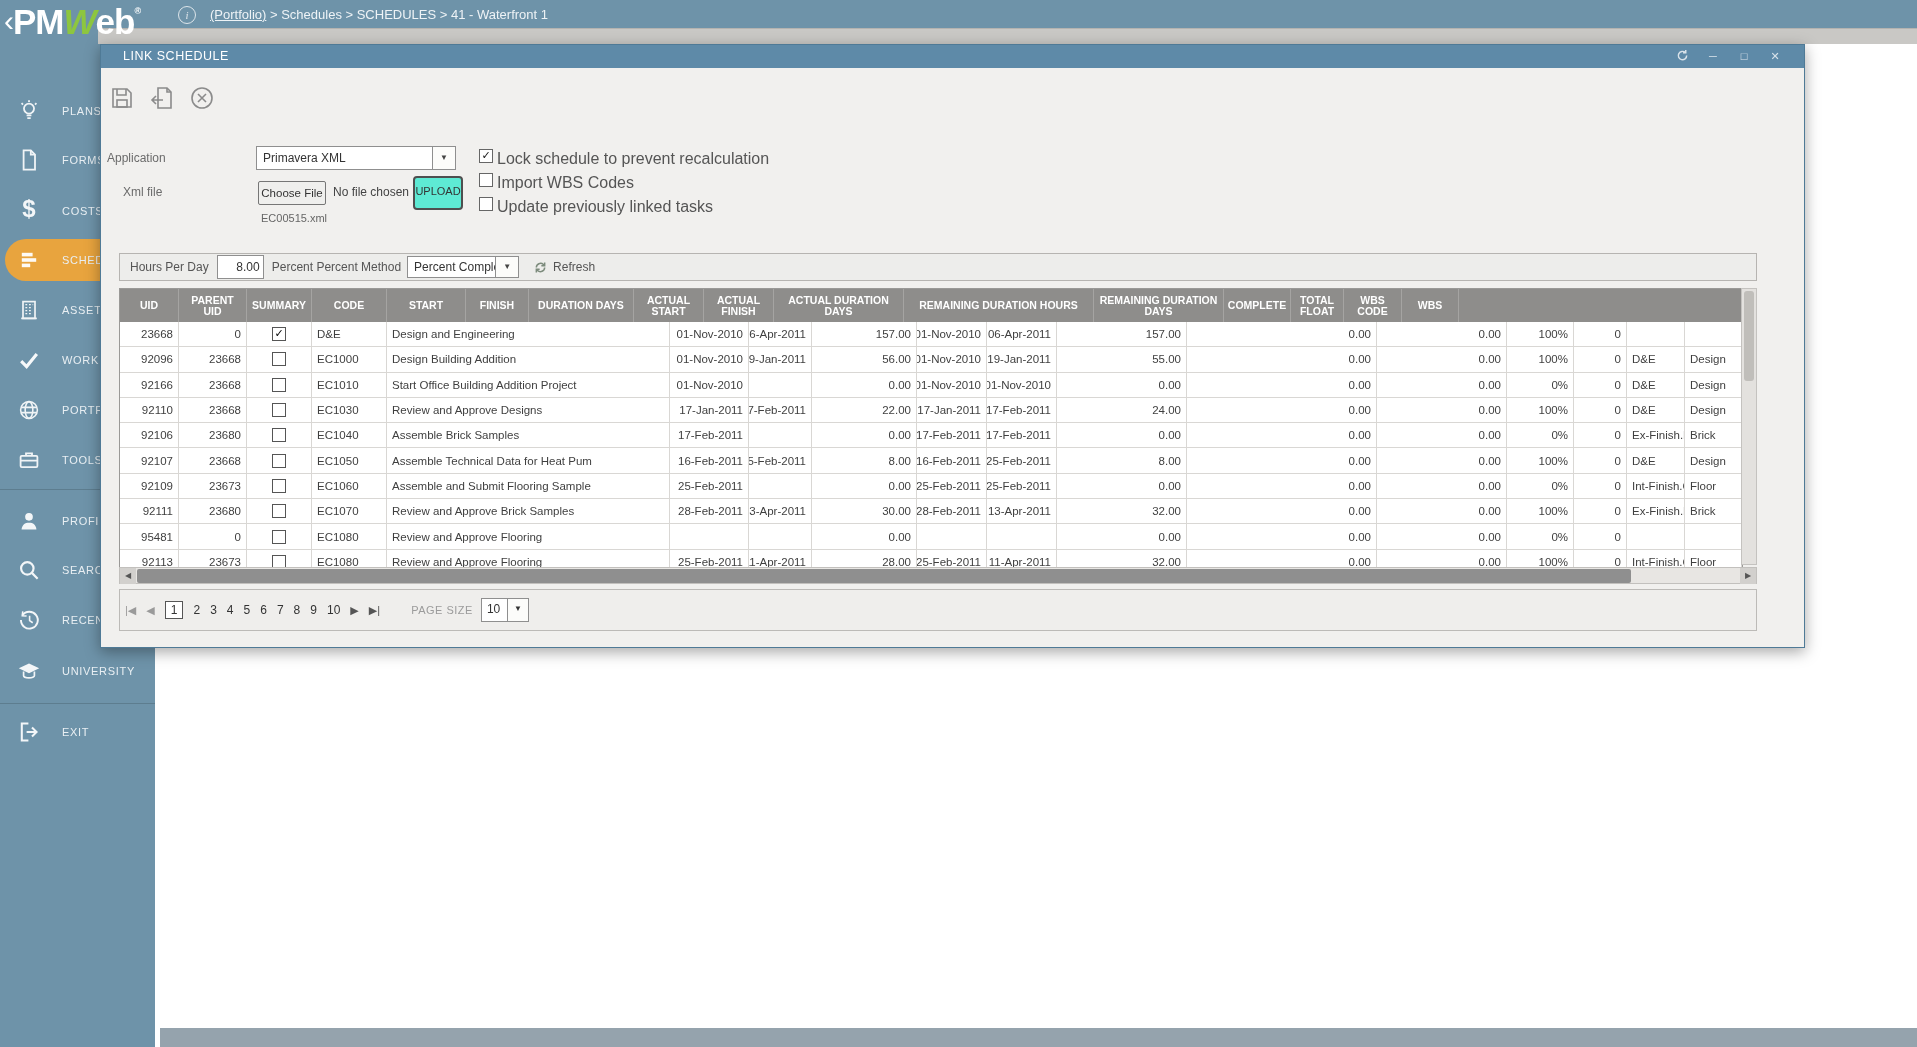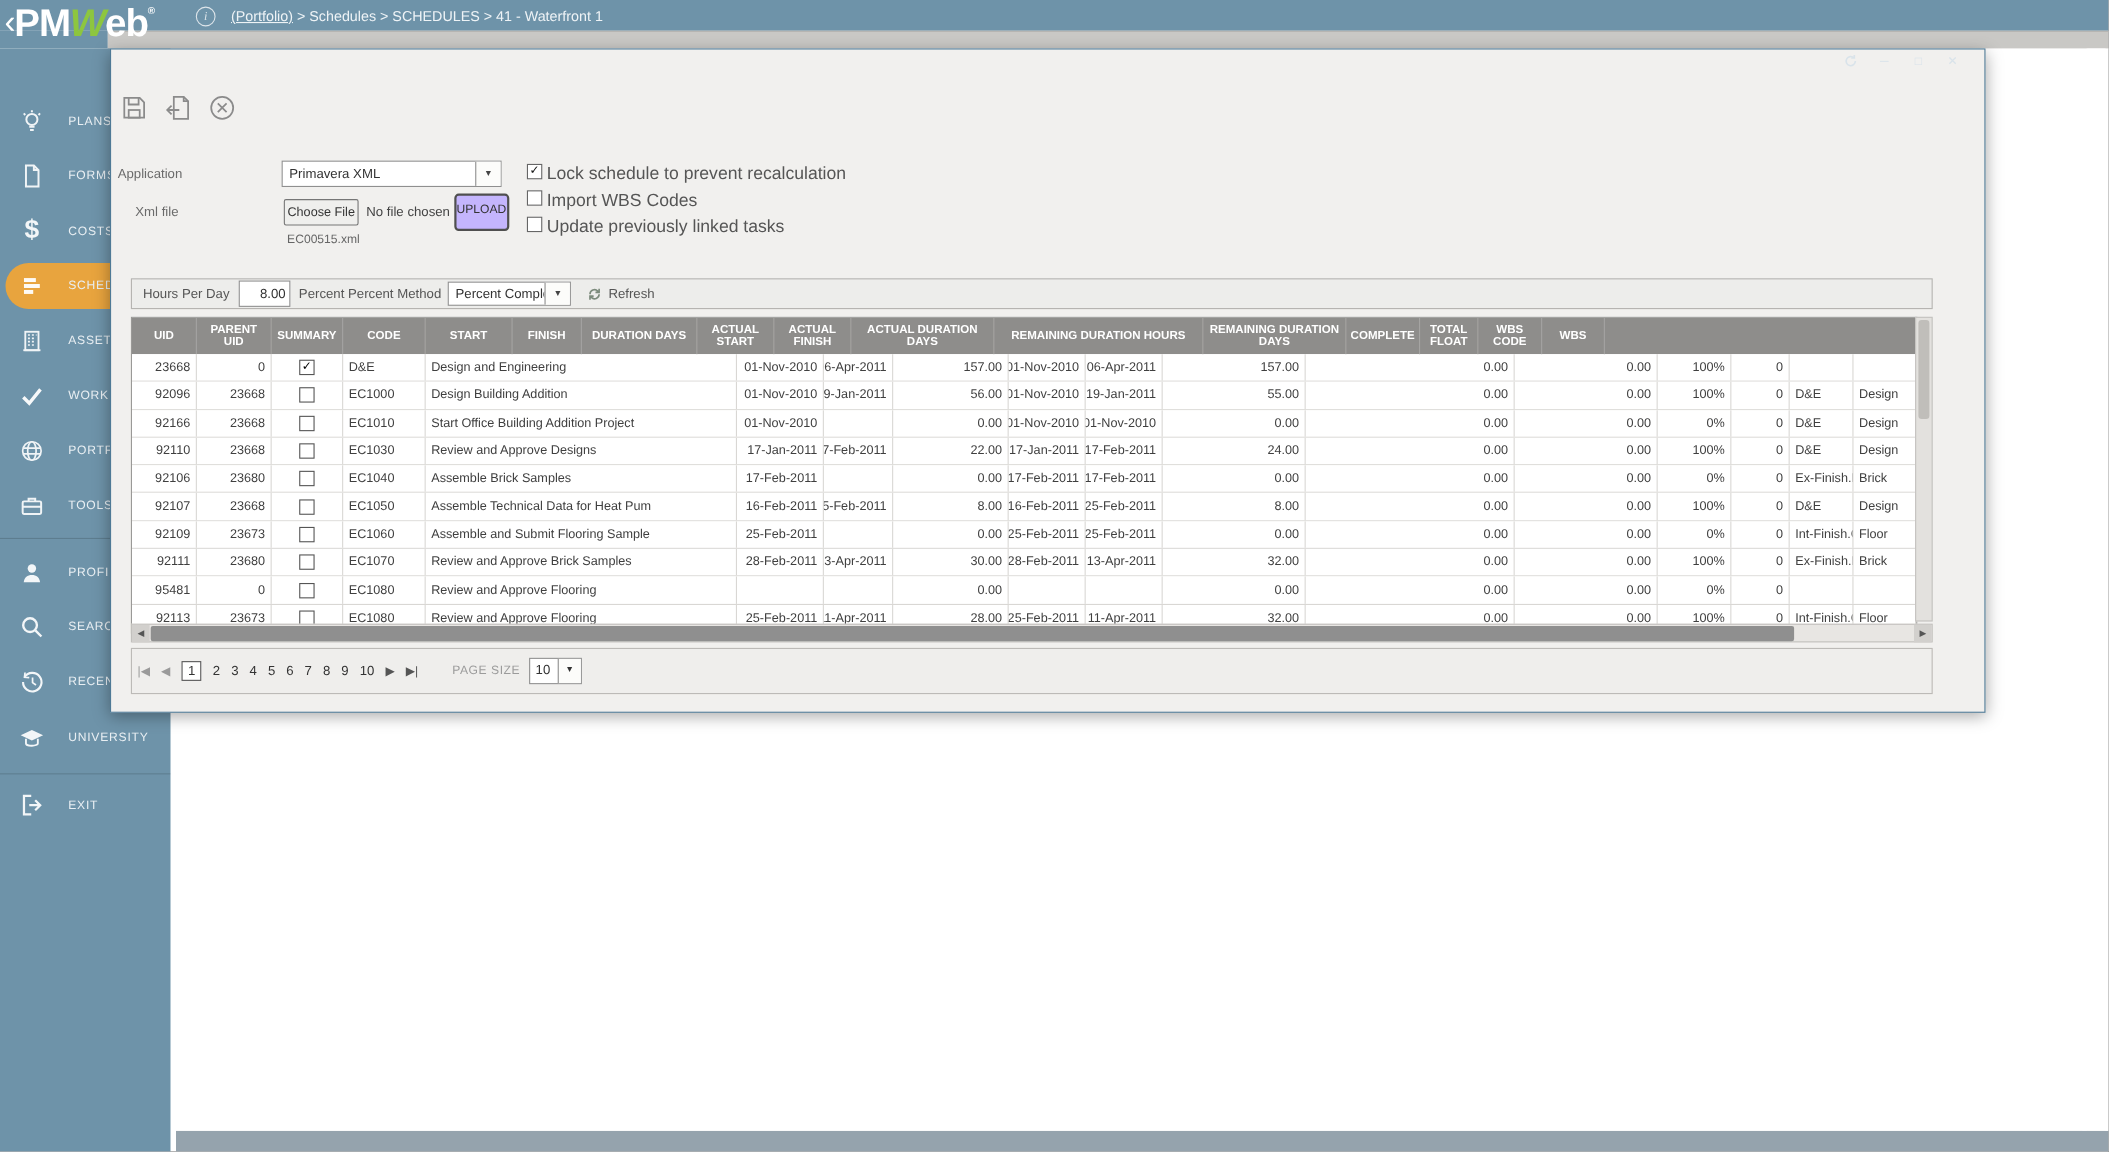--- a/index.html
+++ b/index.html
@@ -86,21 +86,21 @@
   .m-winbtns span{width:14px;height:14px;color:#d9e3ea;font-size:11px;line-height:14px;text-align:center;cursor:pointer;}
   .m-tools{position:absolute;left:8px;top:40px;display:flex;gap:14px;}
   .m-tool{width:26px;height:26px;cursor:pointer;}
   .m-tool svg{width:26px;height:26px;stroke:#8b8b8b;fill:none;stroke-width:1.6;}
   .f-label{position:absolute;font-size:12px;color:#6b6b6b;}
   .f-select{position:absolute;height:24px;background:#fff;border:1px solid #8f8f8f;box-sizing:border-box;font-size:12px;color:#333;display:flex;cursor:pointer;}
   .f-select .txt{flex:1;line-height:22px;padding-left:6px;overflow:hidden;white-space:nowrap;}
   .f-select .dd{width:22px;border-left:1px solid #8f8f8f;text-align:center;line-height:22px;font-size:8px;color:#444;background:#fcfcfa;}
   .choose-btn{position:absolute;width:66px;height:22px;background:#efefed;border:1px solid #767676;border-radius:2px;font-size:11.5px;color:#333;text-align:center;line-height:22px;cursor:pointer;}
   .nofile{position:absolute;font-size:12px;color:#444;}
-  .upload-btn{position:absolute;width:46px;height:30px;border:2px solid #4f4f4f;border-radius:4px;background:#c4b5fd;font-size:11px;color:#333;text-align:left;line-height:27px;cursor:pointer;}
+  .upload-btn{position:absolute;width:46px;height:30px;border:2px solid #4f4f4f;border-radius:4px;background:#5eead4;font-size:11px;color:#333;text-align:center;line-height:27px;cursor:pointer;}
   .filename{position:absolute;font-size:11px;color:#666;}
   .cb{position:absolute;width:12px;height:12px;border:1px solid #666;background:#fff;font-size:11px;line-height:11px;text-align:center;color:#111;cursor:pointer;}
   .cb-label{position:absolute;font-size:16px;color:#555;white-space:nowrap;}
 
   .gtoolbar{position:absolute;left:18px;top:208px;width:1638px;height:28px;background:#ededeb;border:1px solid #b6b4b1;box-sizing:border-box;display:flex;align-items:center;font-size:12px;color:#555;}
   .gt-input{width:40px;height:20px;border:1px solid #8f8f8f;background:#fff;font-size:12px;color:#333;text-align:right;padding-right:3px;font-family:"Liberation Sans",sans-serif;}
   .gt-refresh svg{width:15px;height:15px;stroke:#7c8b7c;fill:none;stroke-width:1.8;vertical-align:-3px;}
 
   .mtable{position:absolute;left:18px;top:243px;width:1622px;border:1px solid #9a9997;box-sizing:content-box;background:#fff;overflow:hidden;}
   .mt-head{display:flex;height:33px;background:#8e8d8b;}
@@ -526,20 +526,21 @@
             <path d="M9.5 3H4v14h5.5"></path>
             <path d="M12.5 6.2l3.8 3.8-3.8 3.8M8 10h8.3"></path>
           </svg></div>
         <div class="sb-label">EXIT</div>
       </div>
       <div class="sb-divider" style="top: 445px;"></div>
       <div class="sb-divider" style="top: 659px;"></div>
     </div>
 
   <div class="abs modal">
+    <div class="m-title">LINK SCHEDULE</div>
     <div class="m-winbtns">
       <span>
         <svg viewBox="0 0 14 14" width="13" height="13">
             <path d="M11.5 7a4.5 4.5 0 1 1-1.4-3.2M10.5 1v3h-3" stroke="#d9e3ea" fill="none" stroke-width="1.6"></path>
           </svg>
       </span>
       <span>─</span>
       <span>□</span>
       <span>✕</span>
     </div>

